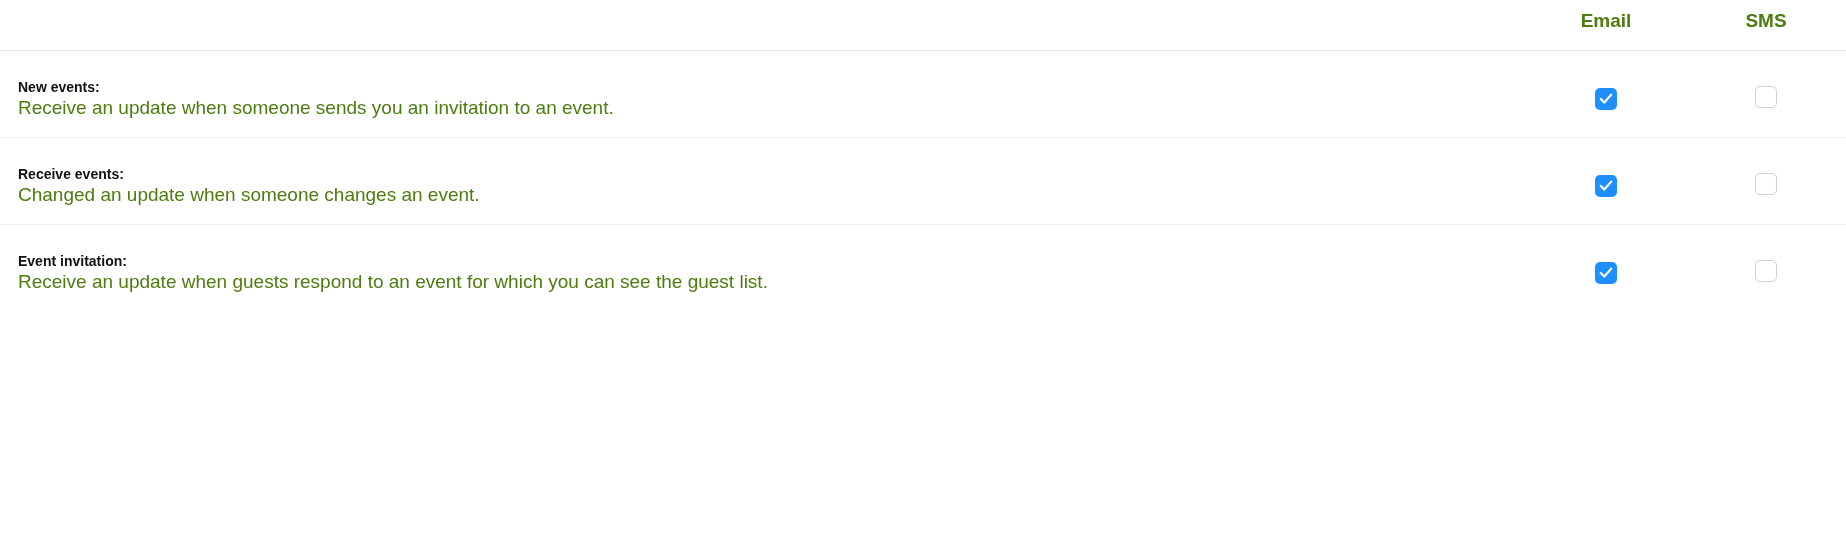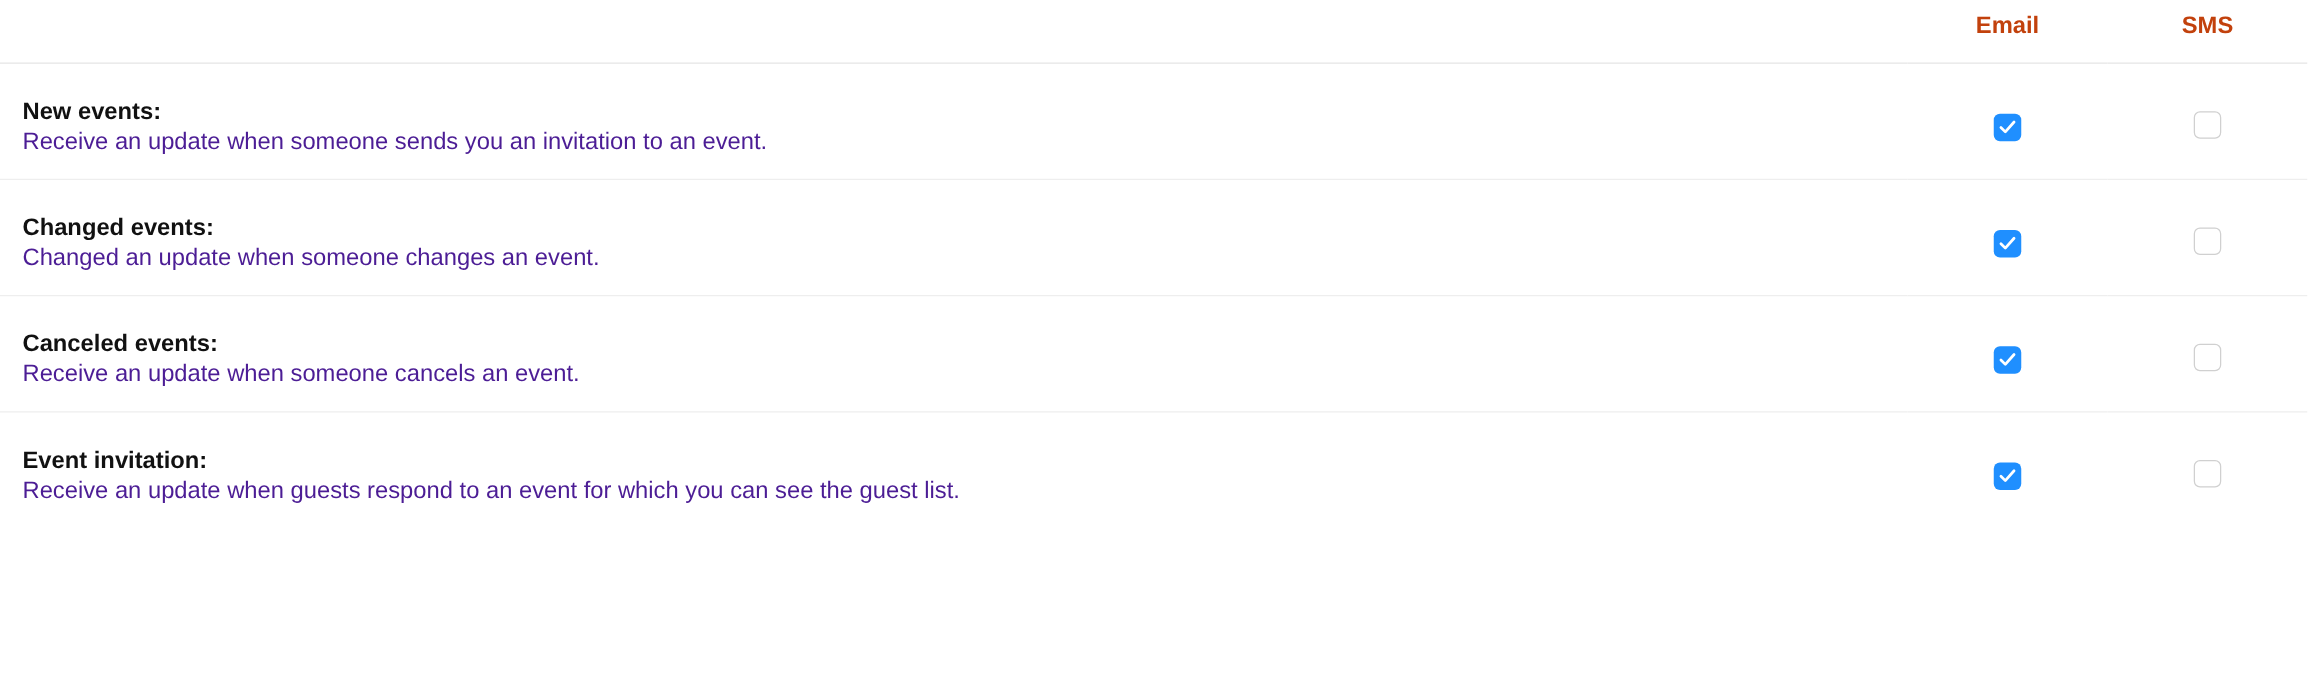--- a/index.html
+++ b/index.html
@@ -16,46 +16,46 @@
     }
     .table {
       width: 100%;
       border-collapse: collapse;
     }
     .header-row td {
       text-align: center;
       padding: 10px 0 18px 0;
       font-weight: bold;
       font-size: 19px;
-      color: #c2410c;
+      color: #4d7c0f;
       border-bottom: 1px solid #e5e5e5;
     }
     .header-row td:first-child {
       text-align: left;
     }
     .data-row td {
       vertical-align: top;
       padding: 28px 0 18px 0;
       border-bottom: 1px solid #eee;
     }
     .data-row:last-child td {
       border-bottom: none;
     }
     .label-cell {
       padding-left: 18px !important;
     }
     .row-title {
       font-weight: bold;
-      font-size: 19px;
+      font-size: 14px;
       color: #111;
       margin-bottom: 2px;
     }
     .row-desc {
       font-size: 19px;
-      color: #4c1d95;
+      color: #4d7c0f;
       font-weight: normal;
     }
     .check-cell {
       text-align: center;
       width: 160px;
       vertical-align: middle !important;
     }
     .checkbox {
       display: inline-flex;
       align-items: center;
@@ -111,51 +111,35 @@
             </svg>
       </span>
     </td>
     <td class="check-cell">
       <span class="checkbox unchecked"></span>
     </td>
   </tr>
 
   <tr class="data-row">
     <td class="label-cell">
-      <div class="row-title">Changed events:</div>
+      <div class="row-title">Receive events:</div>
       <div class="row-desc">Changed an update when someone changes an event.</div>
     </td>
     <td class="check-cell">
       <span class="checkbox checked">
         <svg viewBox="0 0 16 16">
               <path d="M2 8 L6 12 L14 3" stroke="#fff" stroke-width="2.5" fill="none" stroke-linecap="round" stroke-linejoin="round"></path>
             </svg>
       </span>
     </td>
     <td class="check-cell">
       <span class="checkbox unchecked"></span>
     </td>
   </tr>
 
-  <tr class="data-row">
-    <td class="label-cell">
-      <div class="row-title">Canceled events:</div>
-      <div class="row-desc">Receive an update when someone cancels an event.</div>
-    </td>
-    <td class="check-cell">
-      <span class="checkbox checked">
-        <svg viewBox="0 0 16 16">
-              <path d="M2 8 L6 12 L14 3" stroke="#fff" stroke-width="2.5" fill="none" stroke-linecap="round" stroke-linejoin="round"></path>
-            </svg>
-      </span>
-    </td>
-    <td class="check-cell">
-      <span class="checkbox unchecked"></span>
-    </td>
-  </tr>
 
   <tr class="data-row">
     <td class="label-cell">
       <div class="row-title">Event invitation:</div>
       <div class="row-desc">Receive an update when guests respond to an event for which you can see the guest list.</div>
     </td>
     <td class="check-cell">
       <span class="checkbox checked">
         <svg viewBox="0 0 16 16">
               <path d="M2 8 L6 12 L14 3" stroke="#fff" stroke-width="2.5" fill="none" stroke-linecap="round" stroke-linejoin="round"></path>

